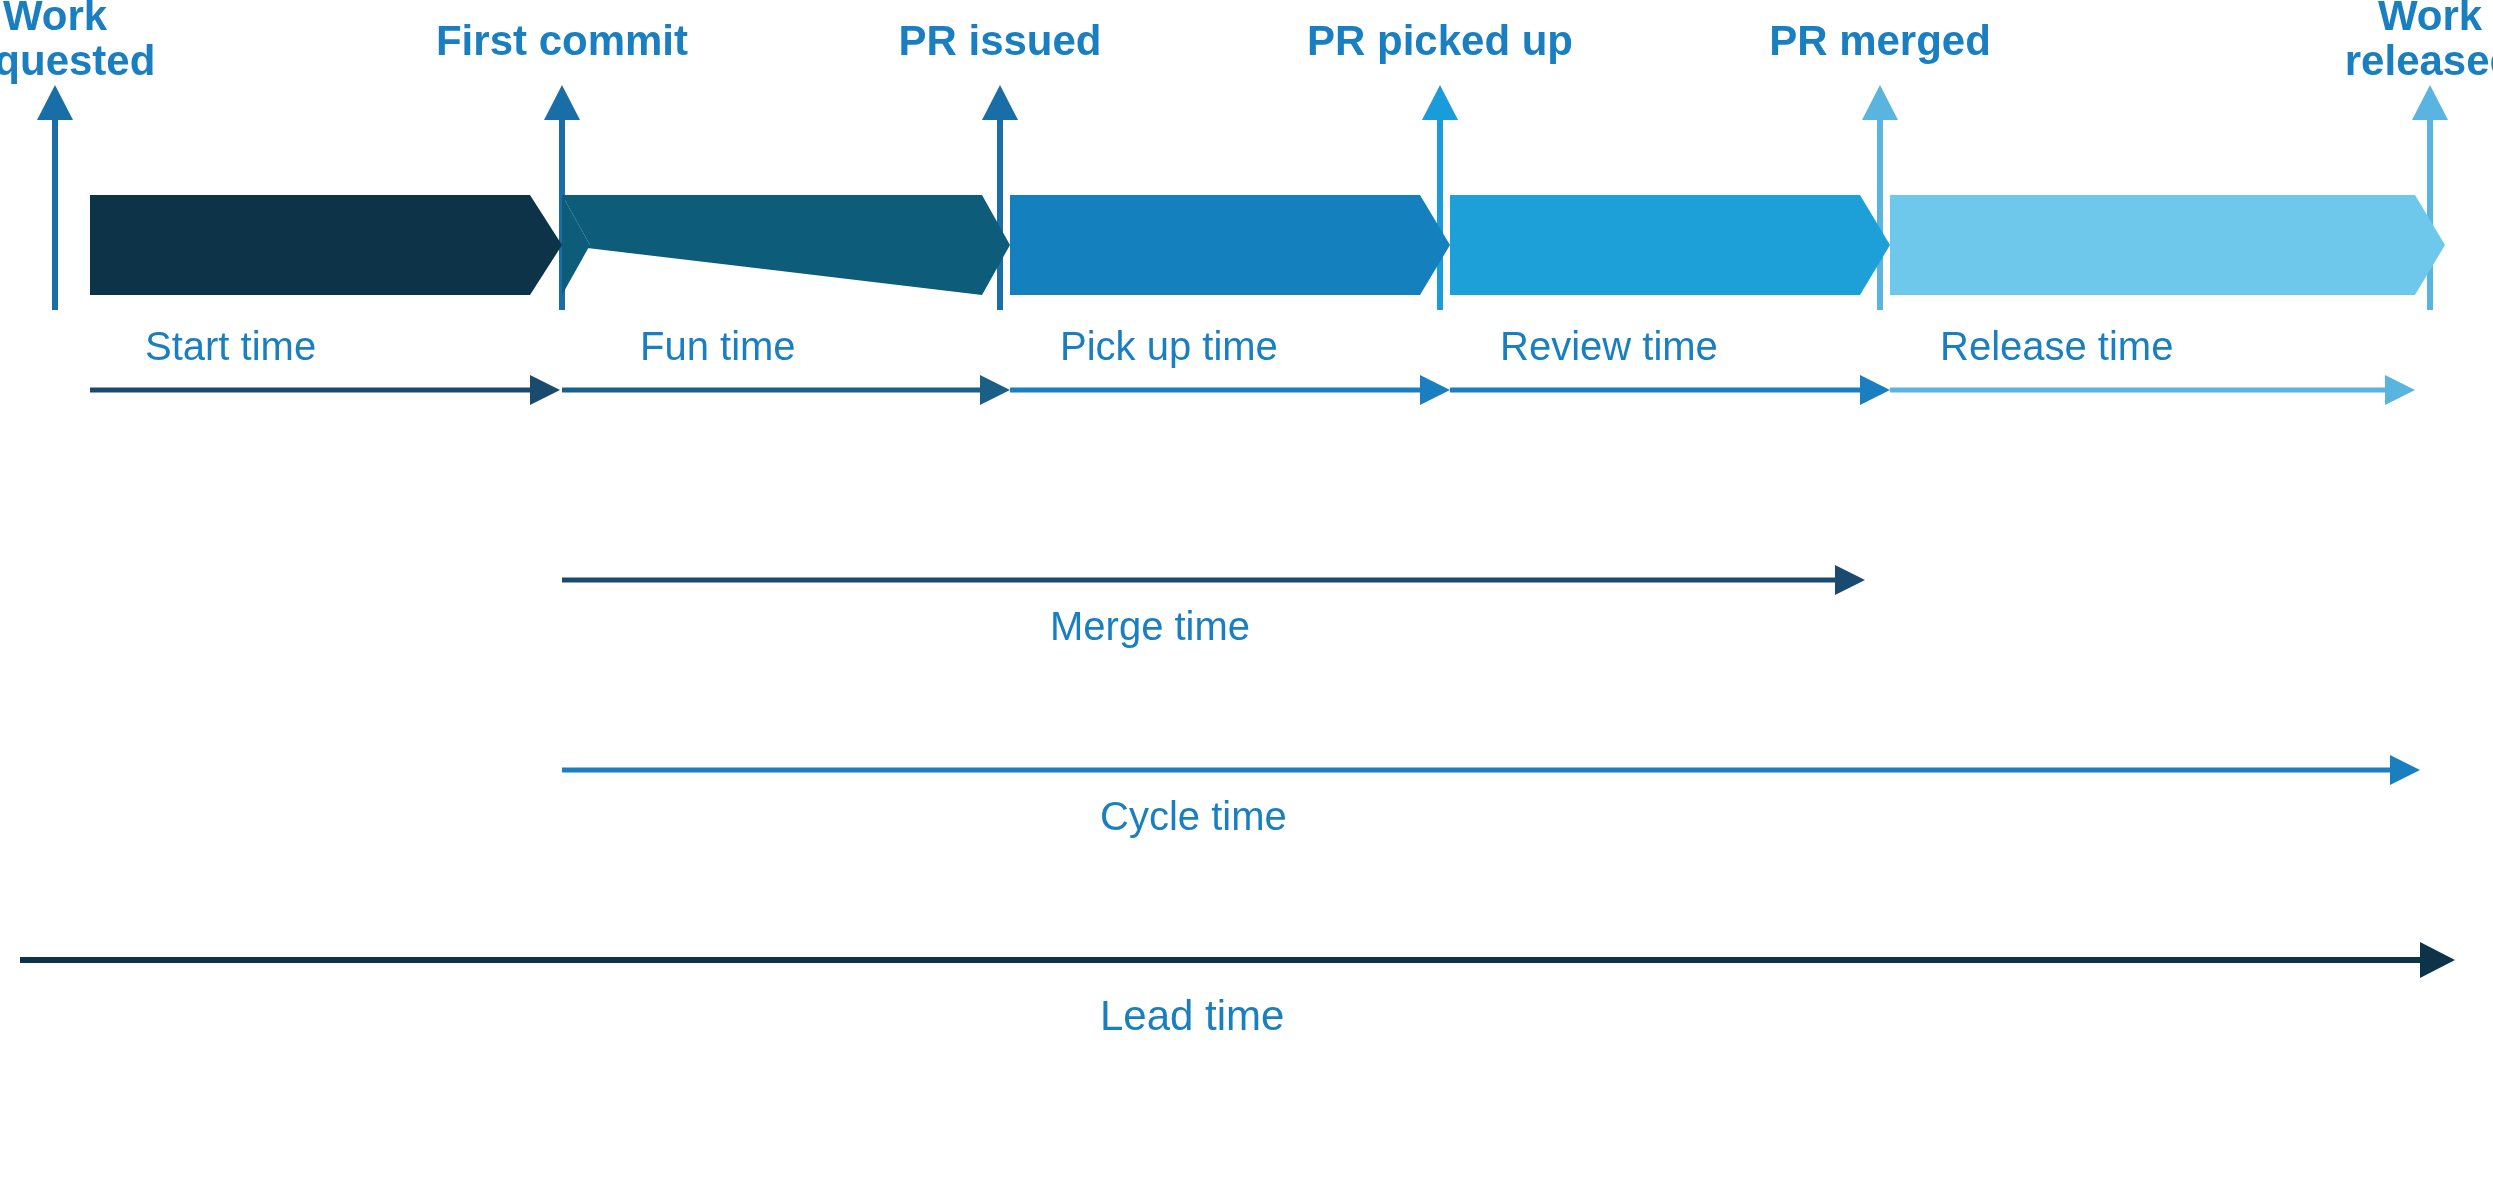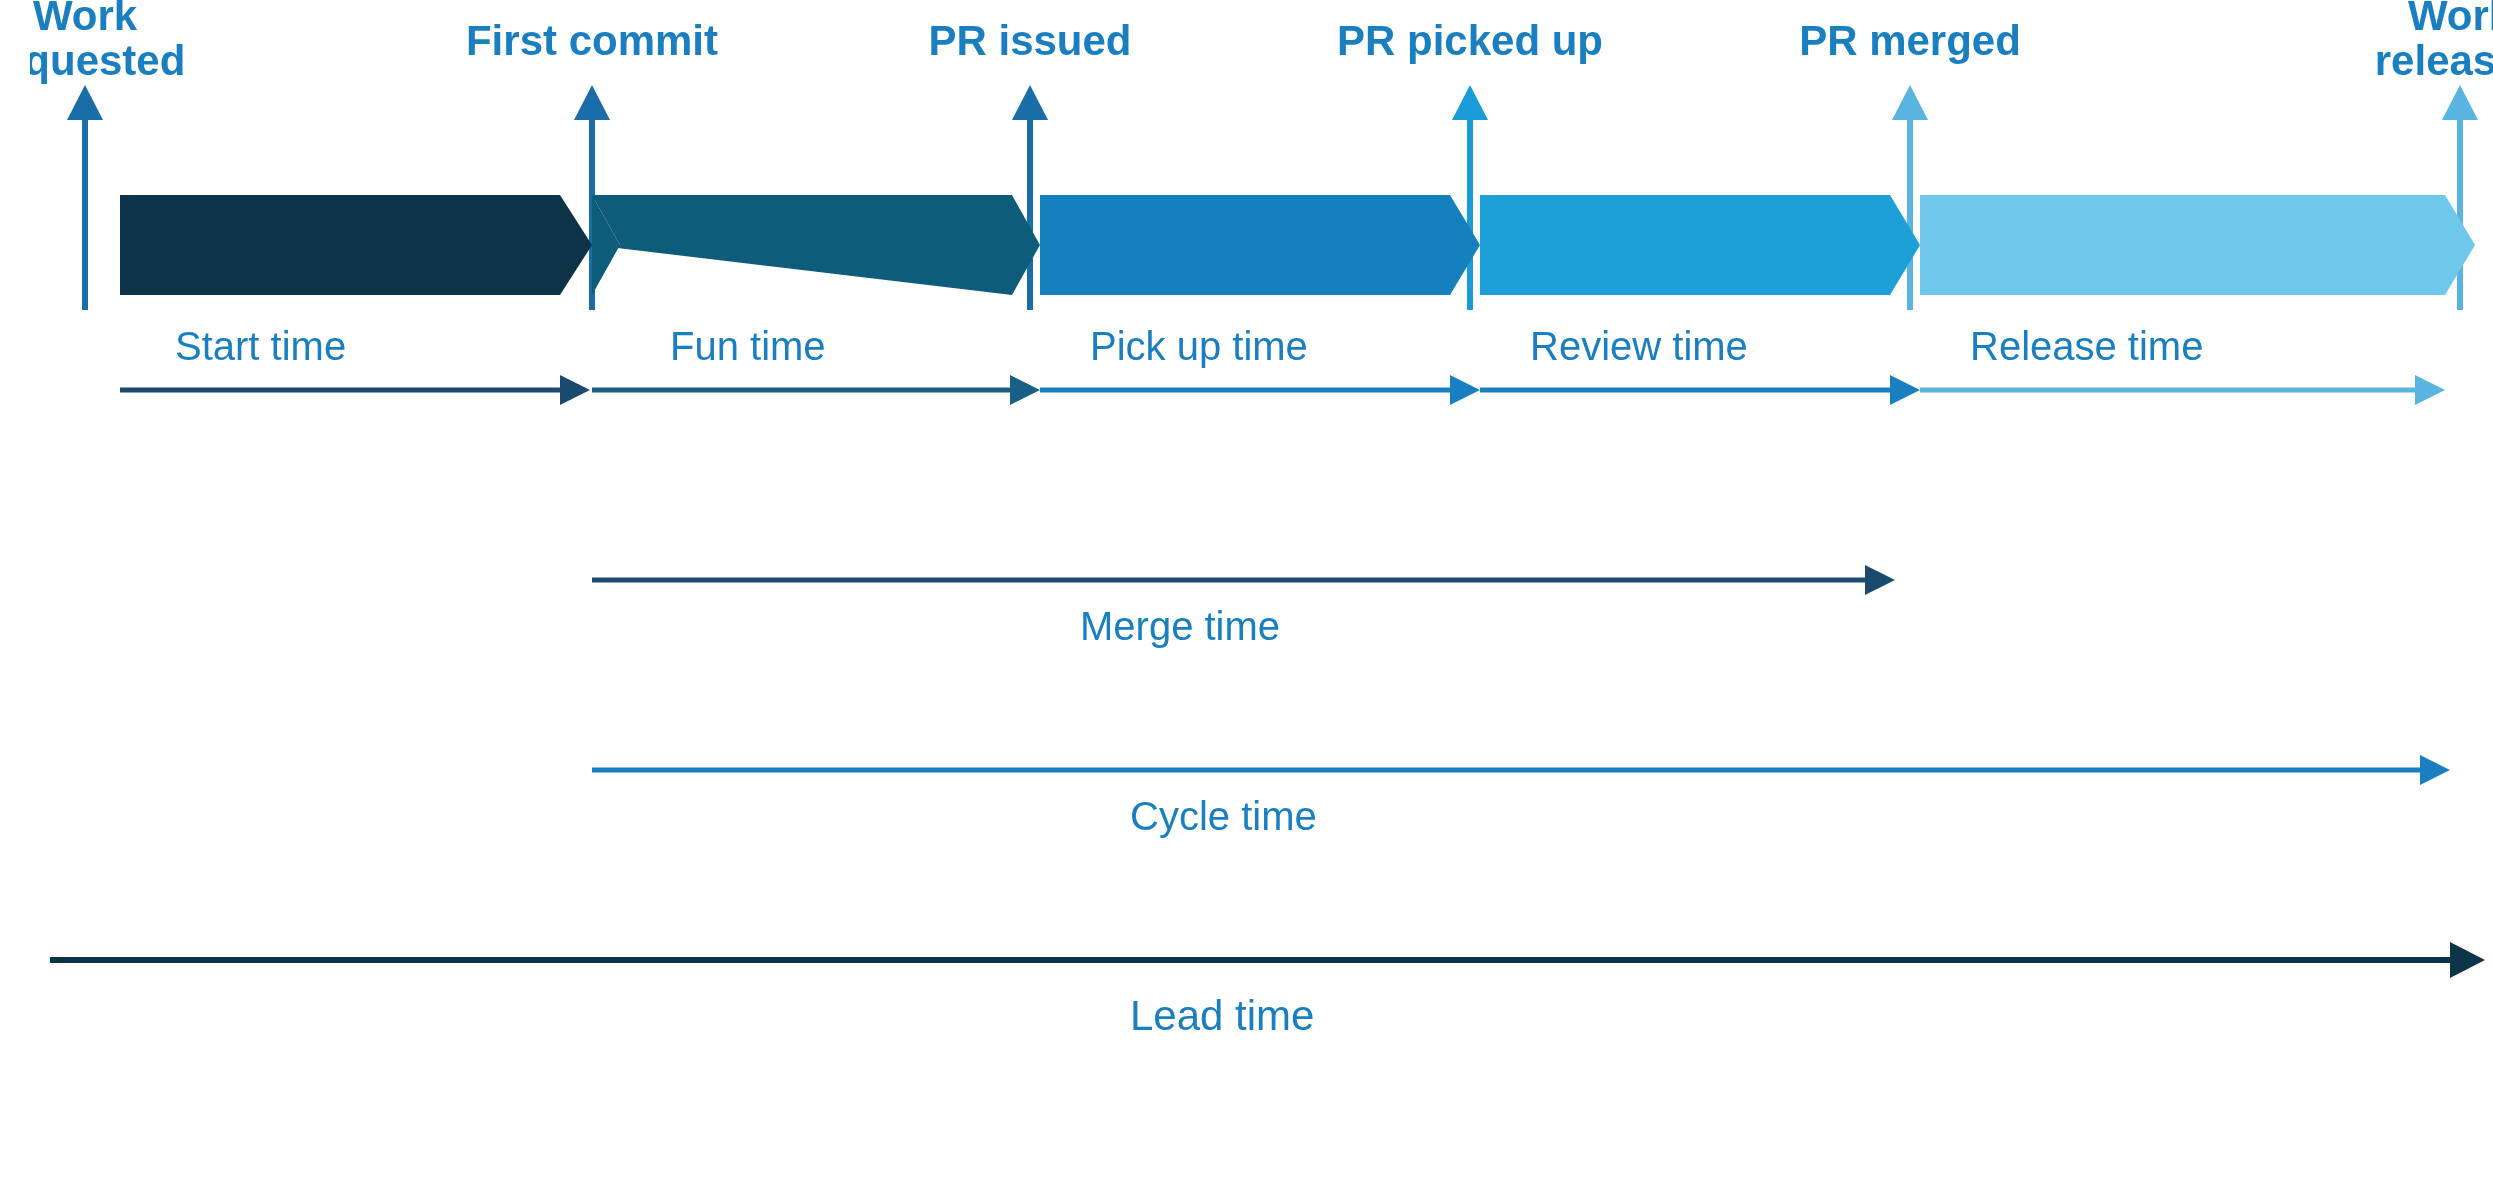--- a/index.html
+++ b/index.html
@@ -9,21 +9,20 @@
       width: 2493px;
       height: 1201px;
       overflow: hidden;
       position: relative;
     }
 
     .diagram {
       position: relative;
       width: 1988px;
       height: 1201px;
-      padding-left: 30px;
     }
   </style>
 </head>
 <body>
 
 <div class="diagram">
 
   
   <svg width="2493" height="1201" xmlns="http://www.w3.org/2000/svg">
 

